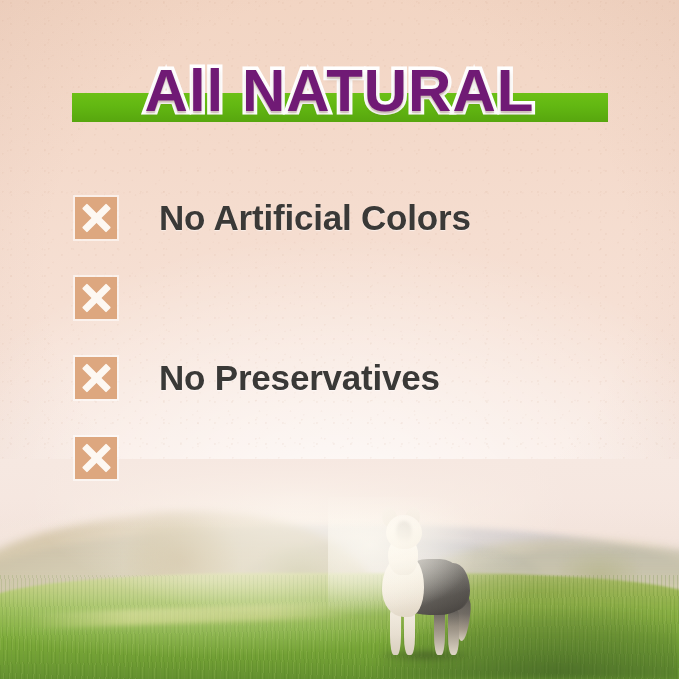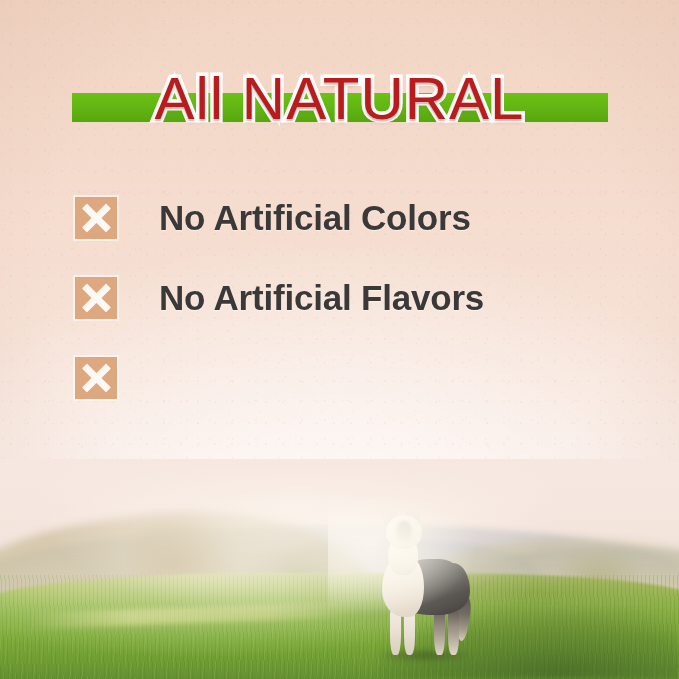--- a/index.html
+++ b/index.html
@@ -322,27 +322,27 @@
     left: 72px;
     top: 41px;
     width: 536px;
     height: 29px;
     background: linear-gradient(180deg, #6cc016 0%, #62b712 46%, #57a60e 100%);
   }
   .headline {
     position: absolute;
     left: 0;
     right: 0;
-    top: 12px;
+    top: 4px;
     text-align: center;
     font-size: 60px;
-    font-weight: normal;
+    font-weight: bold;
     letter-spacing: 1px;
     line-height: 70px;
-    color: #b91c1c;
+    color: #701a75;
     -webkit-text-stroke: 7px #ffffff;
     paint-order: stroke fill;
     text-shadow:
       0 2px 0 rgba(120,80,60,0.22),
       0 3px 4px rgba(110,70,50,0.20);
     white-space: nowrap;
   }
 
   
   .benefits {
@@ -443,23 +443,26 @@
 
   <div class="benefits">
 
     <div class="benefit-row">
       <div class="xbox"></div>
       <div class="benefit-label">No Artificial Colors</div>
     </div>
 
     <div class="benefit-row">
       <div class="xbox"></div>
-      <div class="benefit-label">No Artificial Flavors</div>
     </div>
 
+    <div class="benefit-row">
+      <div class="xbox"></div>
+      <div class="benefit-label">No Preservatives</div>
+    </div>
 
     <div class="benefit-row">
       <div class="xbox"></div>
     </div>
 
   </div>
 
 </div>
 
 </body></html>

